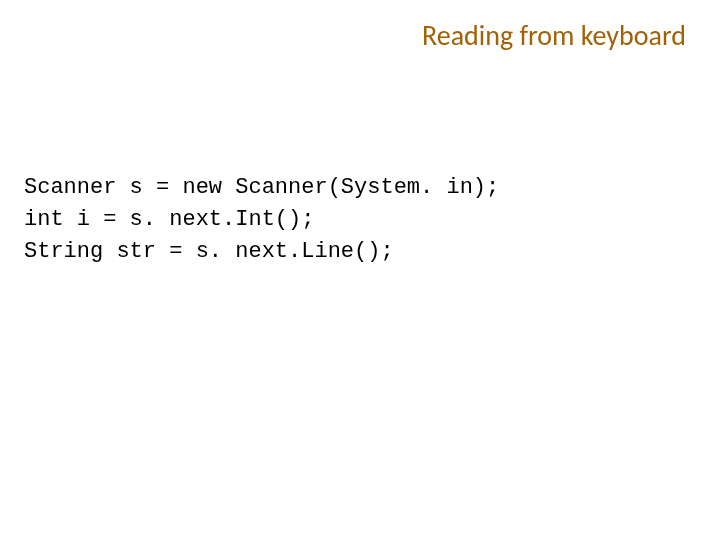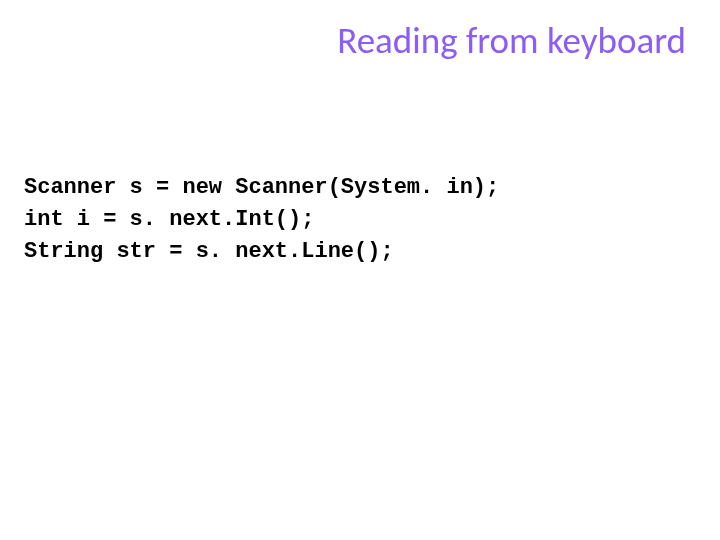--- a/index.html
+++ b/index.html
@@ -1,33 +1,32 @@
 <!DOCTYPE html>
 <html><head>
   <meta charset="utf-8">
   <style>
     * {
       margin: 0;
       padding: 0;
       box-sizing: border-box;
-      font-weight: bold;
     }
     body {
       width: 720px;
       height: 540px;
       background: #ffffff;
       font-family: Calibri, Arial, sans-serif;
       position: relative;
     }
     .title {
       position: absolute;
       top: 18px;
       right: 34px;
-      font-size: 37px;
-      color: #8b5cf6;
+      font-size: 28px;
+      color: #a16207;
       font-weight: 400;
     }
     .code-block {
       position: absolute;
       top: 140px;
       left: 24px;
       font-family: 'Courier New', Courier, monospace;
       font-size: 22px;
       color: #000000;
       line-height: 1.45;

